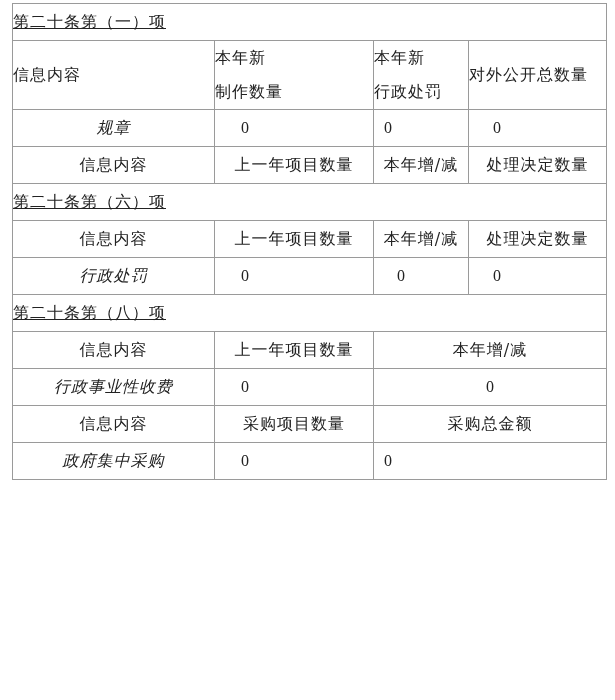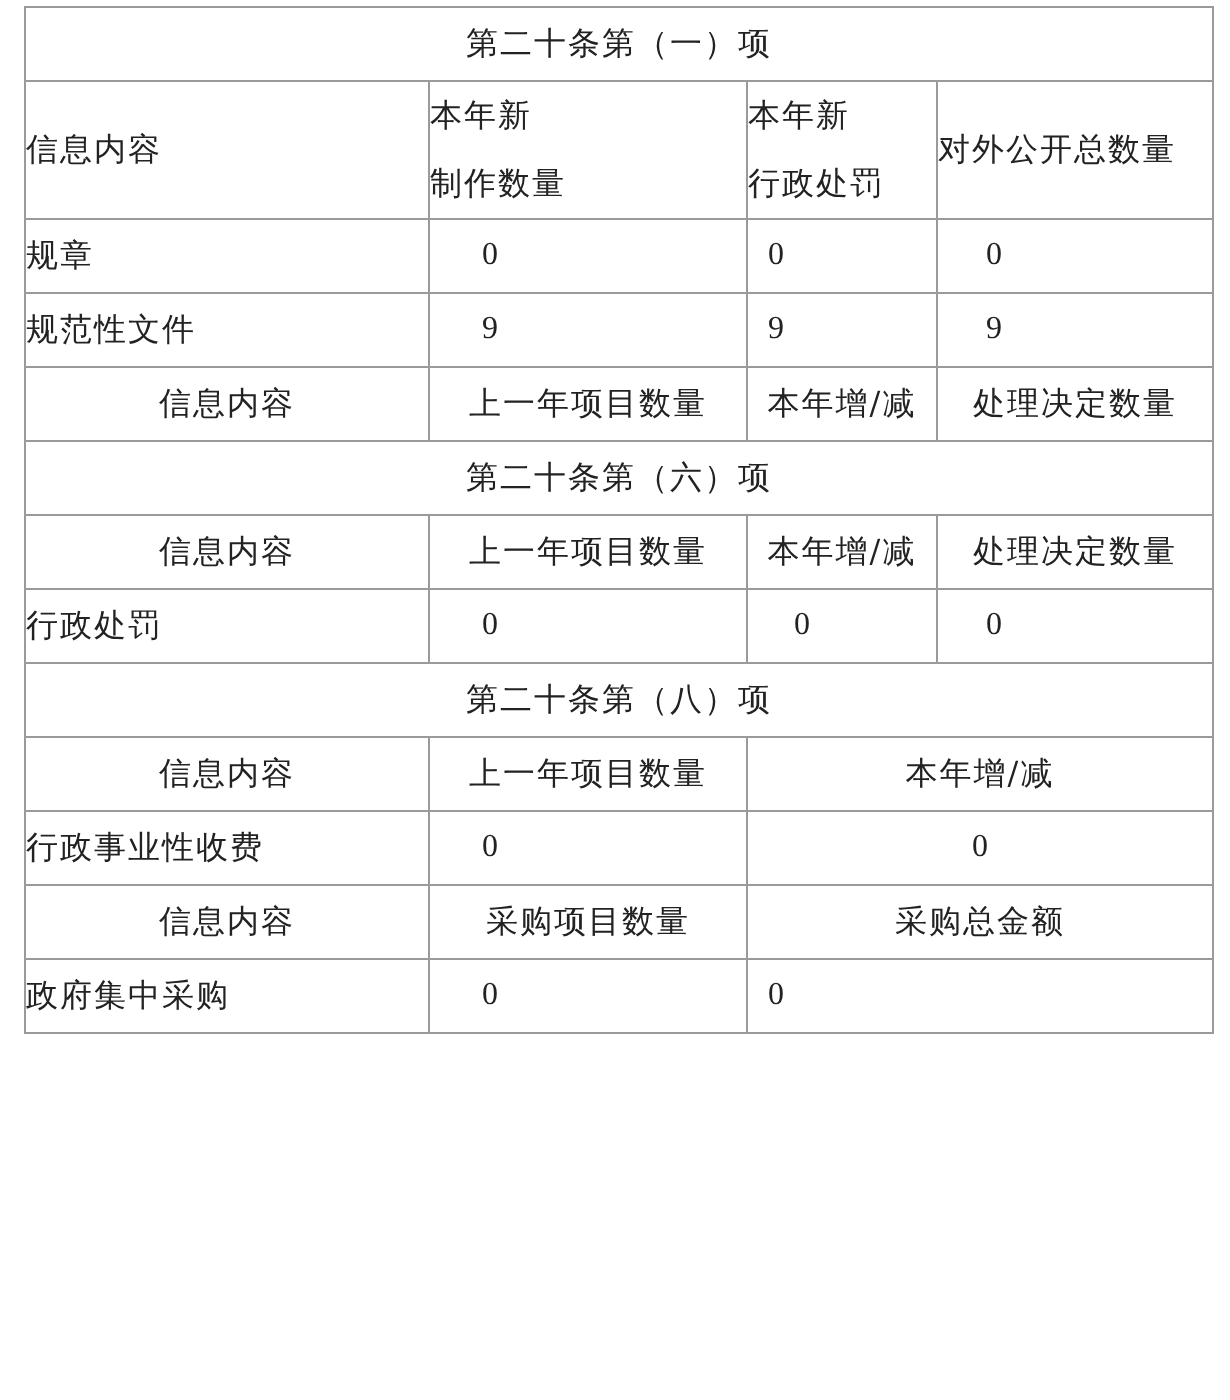--- a/index.html
+++ b/index.html
@@ -2,24 +2,24 @@
 <html><head>
 <meta charset="utf-8">
 <style>
   html, body { margin: 0; padding: 0; background: #ffffff; }
   body { width: 615px; height: 700px; overflow: hidden; position: relative;
          font-family: "DejaVu Serif", "Liberation Serif", serif; color: #222; }
   table.doc { position: absolute; left: 12px; top: 3px; width: 594px;
               border-collapse: collapse; table-layout: fixed; }
   table.doc td { border: 1px solid #9a9a9a; padding: 0; font-size: 16px;
                  height: 36px; vertical-align: middle; overflow: hidden; white-space: nowrap; }
-  td.sec { text-align: center; height: 36px; letter-spacing: 1px; }
+  td.sec { height: 36px; letter-spacing: 1px; text-decoration: underline; }
   td.hdr { text-align: center; letter-spacing: 1px; }
   td.hdr2 { text-align: left; height: 70px; line-height: 34px; letter-spacing: 1px; }
-  td.lbl { text-align: left; padding-left: 6px; letter-spacing: 1px; }
+  td.lbl { text-align: center; padding-left: 6px; letter-spacing: 1px; font-style: italic; }
   td.num { text-align: left; font-family: "Liberation Serif", serif; }
   .p1 { padding-left: 26px !important; }
   .p2 { padding-left: 10px !important; }
   .p3 { padding-left: 24px !important; }
   .p4 { padding-left: 23px !important; }
   .pc { text-align: center !important; }
 </style>
 </head>
 <body>
 
@@ -45,26 +45,20 @@
           <div>本年新</div>
           <div>行政处罚</div>
         </td>
     <td class="hdr2">对外公开总数量</td>
   </tr>
   <tr>
     <td class="lbl">规章</td>
     <td class="num p1">0</td>
     <td class="num p2">0</td>
     <td class="num p3">0</td>
-  </tr>
-  <tr>
-    <td class="lbl">规范性文件</td>
-    <td class="num p1">9</td>
-    <td class="num p2">9</td>
-    <td class="num p3">9</td>
   </tr>
 
   <tr>
     <td class="hdr">信息内容</td>
     <td class="hdr">上一年项目数量</td>
     <td class="hdr">本年增/减</td>
     <td class="hdr">处理决定数量</td>
   </tr>
 
   <tr>

